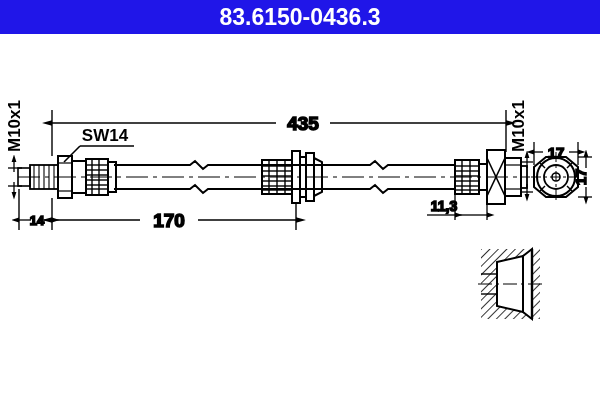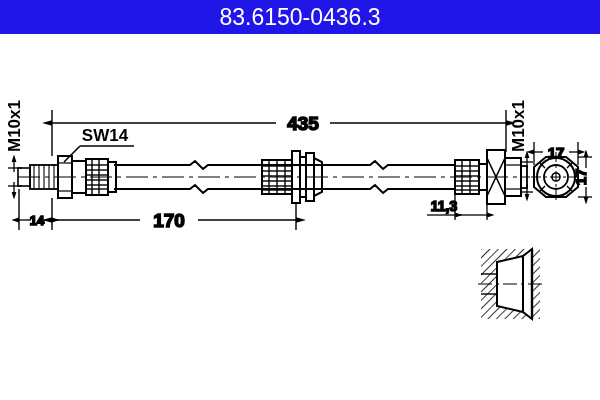--- a/index.html
+++ b/index.html
@@ -18,21 +18,21 @@
   #header{
     position:absolute;left:0;top:0;
     width:600px;height:34px;
     background:#2016e8;
     display:flex;align-items:center;justify-content:center;
     gap:34px;
   }
   #header .hd{
     color:#ffffff;
     font-size:23px;
-    font-weight:normal;
+    font-weight:bold;
     letter-spacing:0px;
     line-height:1;
     white-space:nowrap;
     text-align:right;
   }
   #drawing{
     position:absolute;left:0;top:34px;
     width:536px;height:366px;
   }
   svg{display:block;}

